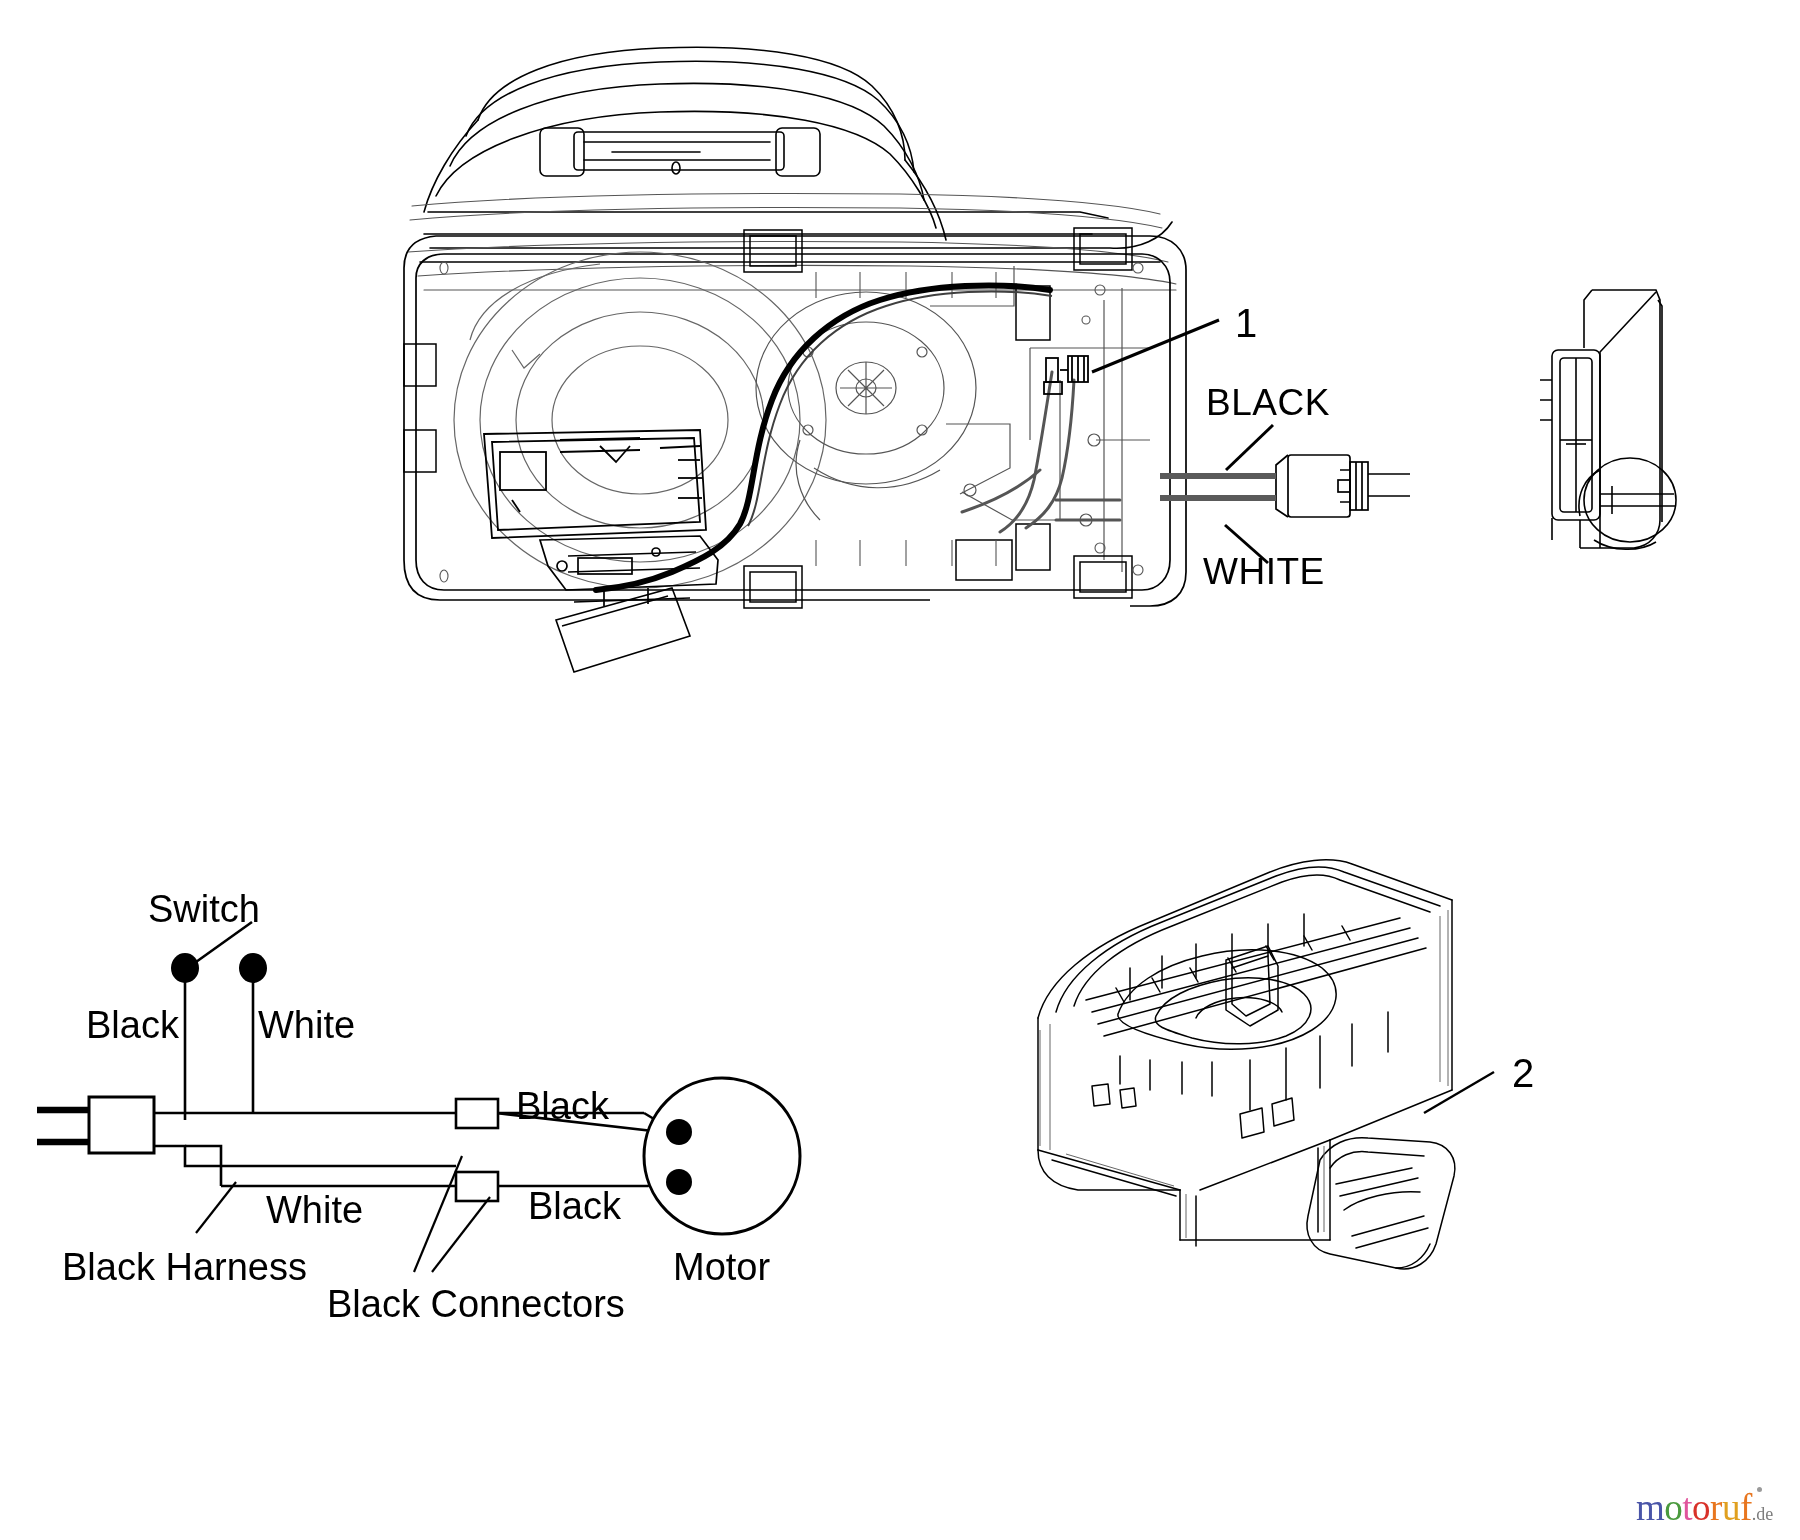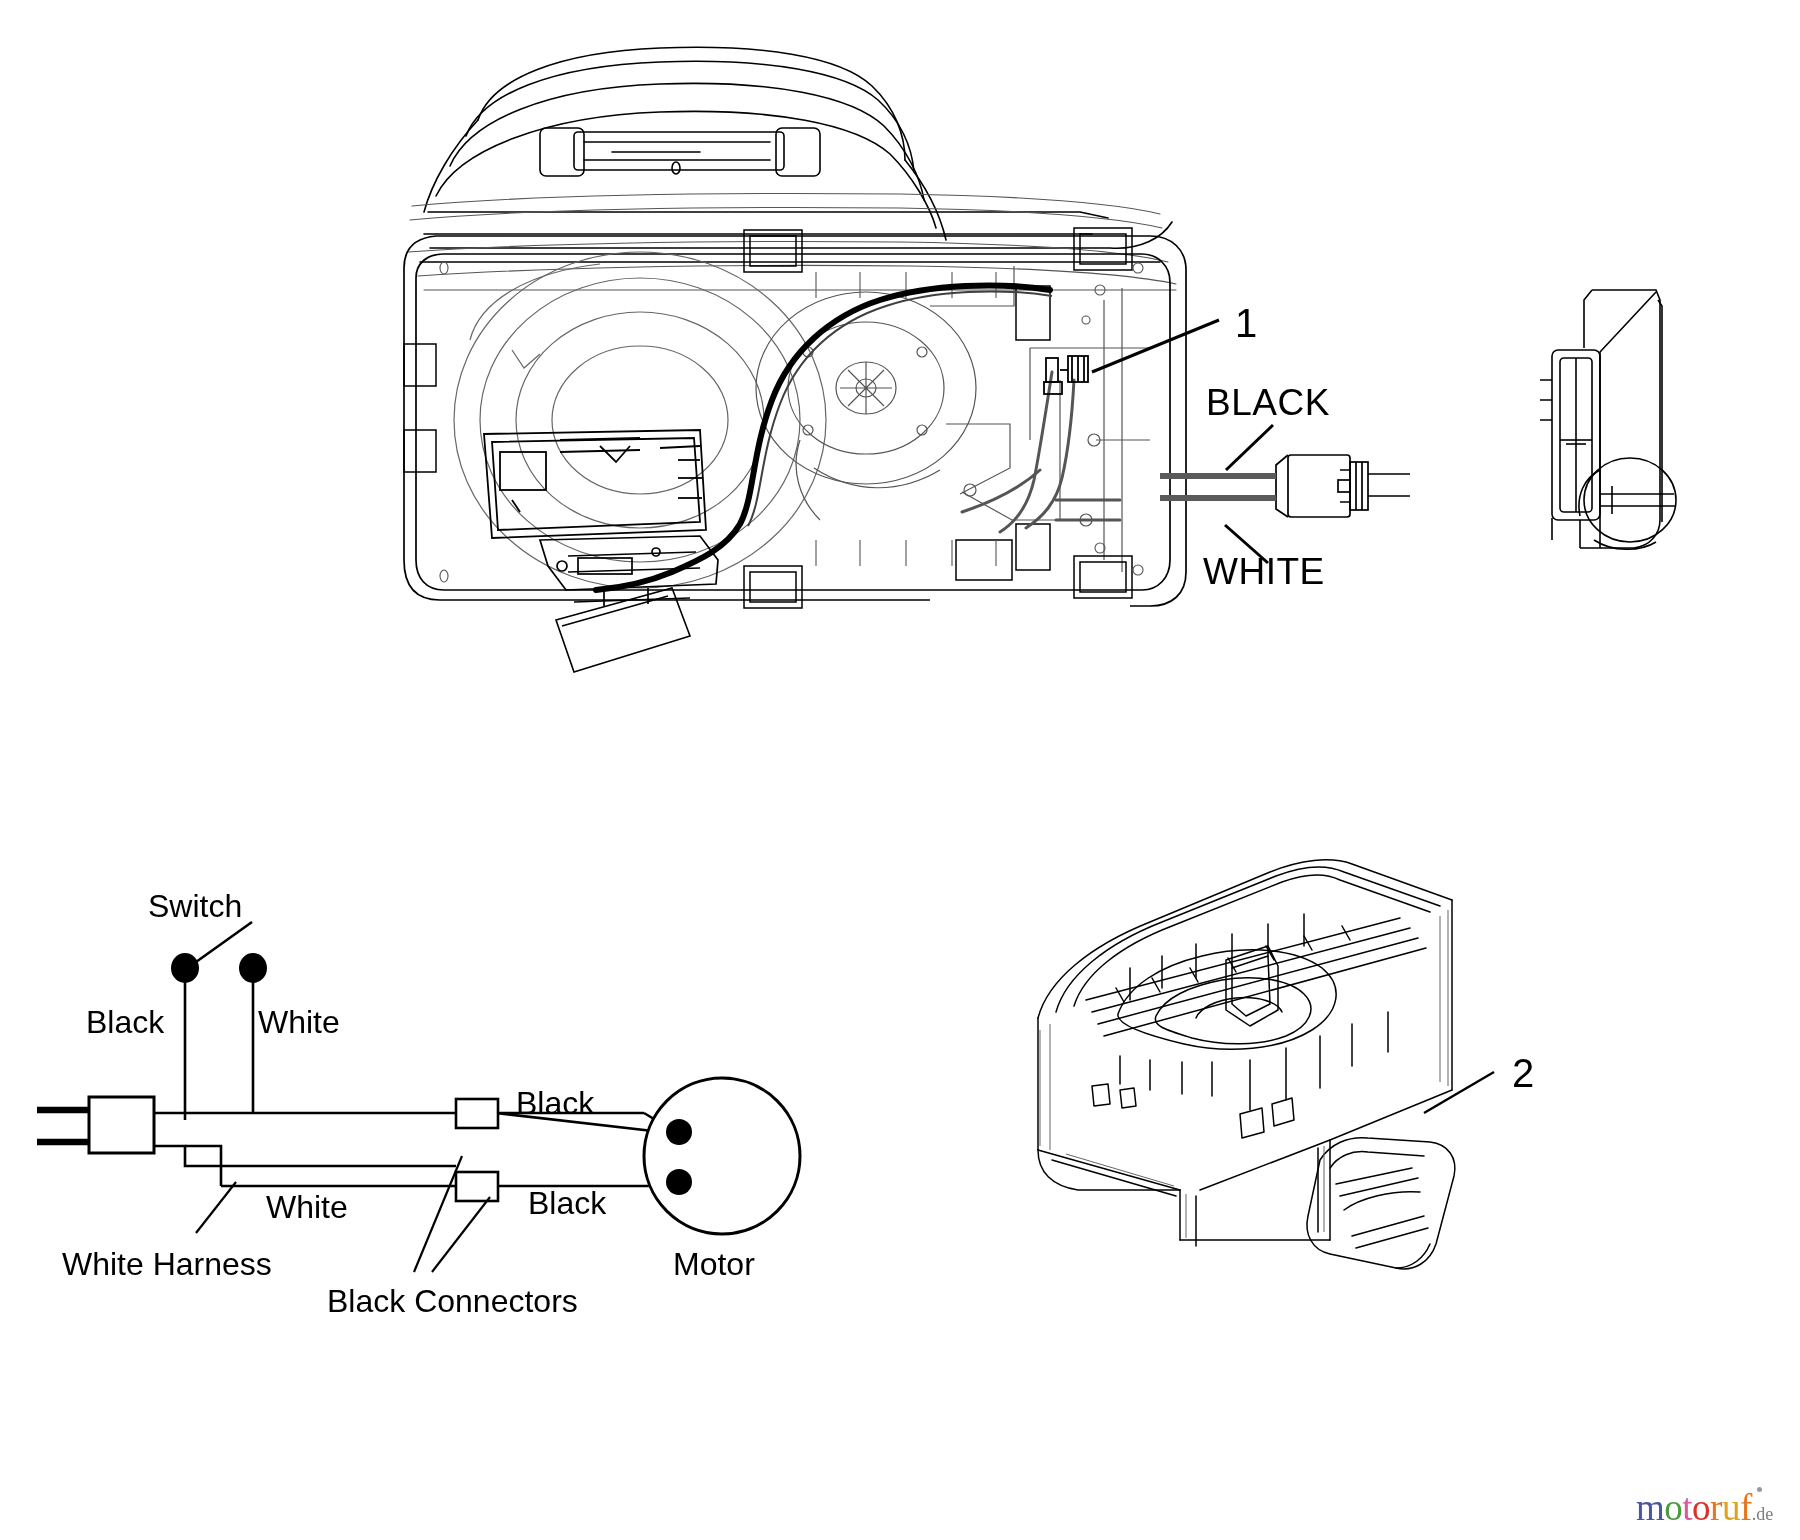--- a/index.html
+++ b/index.html
@@ -35,21 +35,21 @@
     line-height: 1;
   }
   .lbl-caps {
     font-size: 37px;
     letter-spacing: 0.5px;
   }
   .lbl-num {
     font-size: 40px;
   }
   .lbl-sch {
-    font-size: 32px;
+    font-size: 38px;
   }
   .wm {
     position: absolute;
     left: 1636px;
     top: 1489px;
     font-family: "Liberation Serif", serif;
     font-size: 37px;
     letter-spacing: -0.5px;
     line-height: 1;
     white-space: nowrap;
@@ -446,21 +446,21 @@
   <div class="lbl lbl-caps" style="left:1203px; top:553px;">WHITE</div>
 
   <div class="lbl lbl-num" style="left:1512px; top:1053px;">2</div>
 
   <div class="lbl lbl-sch" style="left:148px; top:890px;">Switch</div>
   <div class="lbl lbl-sch" style="left:86px; top:1006px;">Black</div>
   <div class="lbl lbl-sch" style="left:258px; top:1006px;">White</div>
   <div class="lbl lbl-sch" style="left:516px; top:1087px;">Black</div>
   <div class="lbl lbl-sch" style="left:528px; top:1187px;">Black</div>
   <div class="lbl lbl-sch" style="left:266px; top:1191px;">White</div>
-  <div class="lbl lbl-sch" style="left:62px; top:1248px;">White Harness</div>
+  <div class="lbl lbl-sch" style="left:62px; top:1248px;">Black Harness</div>
   <div class="lbl lbl-sch" style="left:327px; top:1285px;">Black Connectors</div>
   <div class="lbl lbl-sch" style="left:673px; top:1248px;">Motor</div>
 
   <div class="wm">
     <span class="s" style="color: rgb(74, 85, 168);">m</span><span class="s" style="color: rgb(74, 154, 62);">o</span><span class="s" style="color: rgb(224, 85, 156);">t</span><span class="s" style="color: rgb(216, 50, 42);">o</span><span class="s" style="color: rgb(232, 118, 31);">r</span><span class="s" style="color: rgb(224, 160, 32);">u</span><span class="s" style="color: rgb(232, 118, 31);">f</span><span class="wm-de" style="color: rgb(125, 125, 125);">.de</span>
   </div>
   <div class="wm-dot"></div>
 
 </div>
 

